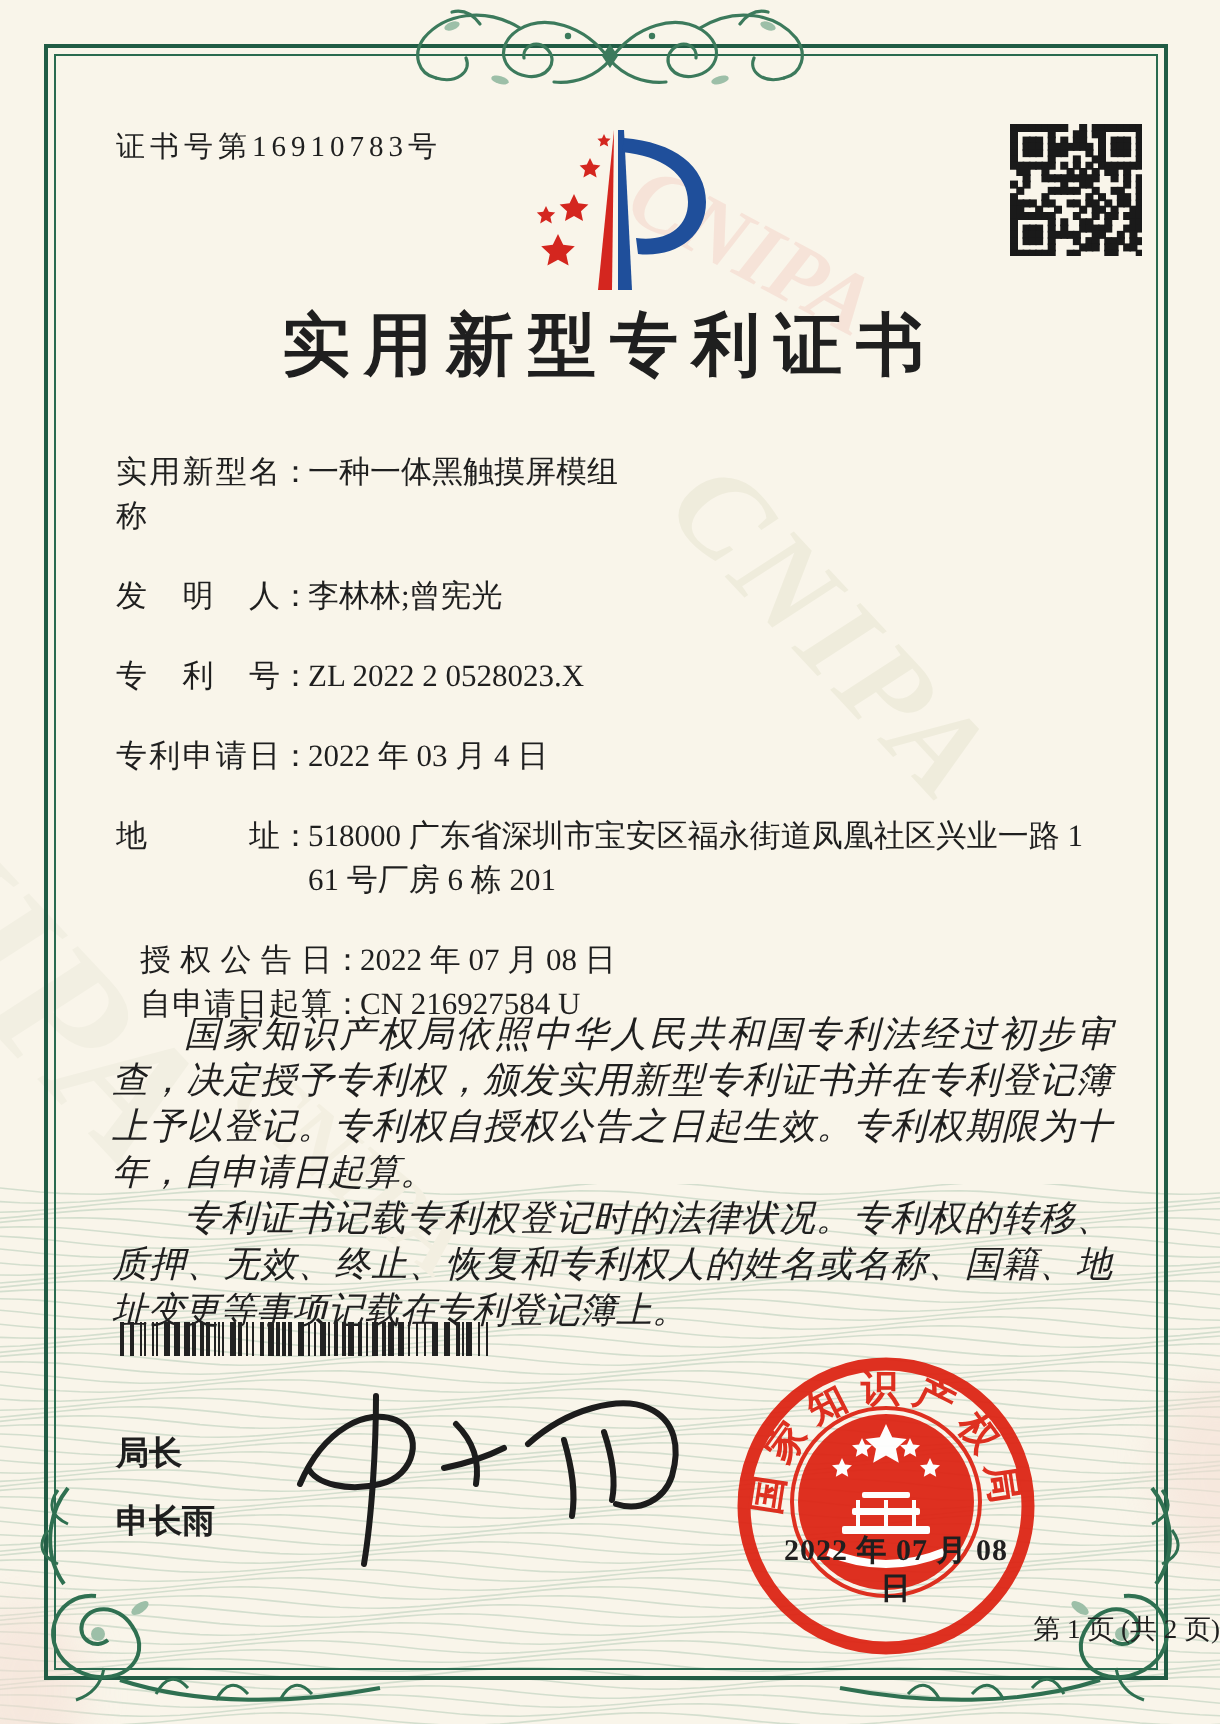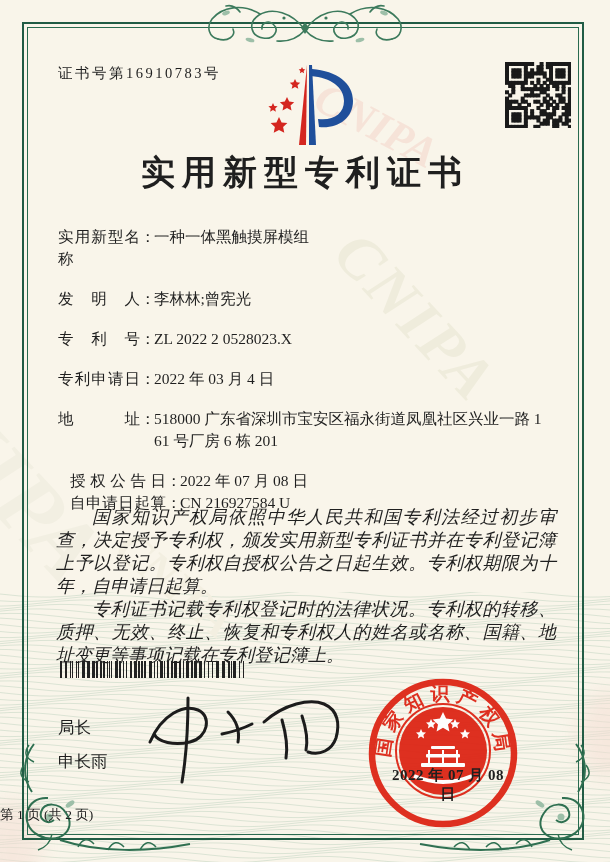--- a/index.html
+++ b/index.html
@@ -35,27 +35,27 @@
   .val{display:inline-block;vertical-align:top;max-width:398px;}
   .grp{display:inline-block;margin-left:12px;}
   .grp1{width:262px;}
   
   .paras{left:56px;top:506px;width:500px;z-index:4;font-size:18px;line-height:23px;
          font-style:italic;text-align:justify;}
   .paras p{margin:0;text-indent:2em;}
   
   #barcode{left:60px;top:661px;z-index:4;}
   
-  .director{left:58px;top:710px;z-index:4;font-family:"Liberation Sans","DejaVu Sans",sans-serif;font-weight:400;font-size:16.5px;line-height:34px;}
+  .director{left:58px;top:710px;z-index:4;font-family:"Liberation Sans","DejaVu Sans",sans-serif;font-weight:700;font-size:16.5px;line-height:34px;}
   #signature{left:122px;top:690px;z-index:4;}
   
   #seal{left:358px;top:668px;z-index:5;opacity:.94;}
   .sealdate{left:383px;top:766px;width:130px;text-align:center;z-index:6;font-size:15px;font-weight:700;letter-spacing:0.5px;}
   
-  .pageno{left:0;top:806px;width:610px;text-align:left;font-size:13.5px;z-index:4;}
+  .pageno{left:0;top:806px;width:610px;text-align:right;font-size:13.5px;z-index:4;}
 </style>
 </head>
 <body>
 
 <svg id="guilloche" class="abs" width="610" height="270">
     <path d="M0 2.0L10 3.0L20 4.0L30 4.7L40 5.0L50 5.1L60 4.7L70 4.1L80 3.2L90 2.1L100 1.1L110 0.1L120 -0.6L130 -1.0L140 -1.1L150 -0.8L160 -0.1L170 0.7L180 1.8L190 2.8L200 3.8L210 4.5L220 5.0L230 5.1L240 4.8L250 4.2L260 3.4L270 2.4L280 1.3L290 0.3L300 -0.5L310 -1.0L320 -1.1L330 -0.9L340 -0.3L350 0.5L360 1.5L370 2.6L380 3.6L390 4.4L400 4.9L410 5.1L420 4.9L430 4.4L440 3.6L450 2.6L460 1.5L470 0.5L480 -0.3L490 -0.9L500 -1.1L510 -1.0L520 -0.5L530 0.3L540 1.3L550 2.4L560 3.4L570 4.2L580 4.8L590 5.1L600 5.0L610 4.5" fill="none" stroke="#9fbfa8" stroke-opacity="0.42" stroke-width="0.8"></path>
     <path d="M0 8.8L10 9.4L20 9.6L30 9.4L40 9.0L50 8.2L60 7.2L70 6.1L80 5.1L90 4.3L100 3.7L110 3.4L120 3.5L130 4.0L140 4.7L150 5.7L160 6.8L170 7.8L180 8.7L190 9.3L200 9.6L210 9.5L220 9.1L230 8.4L240 7.4L250 6.4L260 5.3L270 4.4L280 3.8L290 3.4L300 3.5L310 3.8L320 4.5L330 5.5L340 6.5L350 7.6L360 8.5L370 9.2L380 9.5L390 9.6L400 9.2L410 8.5L420 7.6L430 6.6L440 5.5L450 4.6L460 3.9L470 3.5L480 3.4L490 3.7L500 4.4L510 5.3L520 6.3L530 7.3L540 8.3L550 9.1L560 9.5L570 9.6L580 9.3L590 8.7L600 7.9L610 6.8" fill="none" stroke="#9fbfa8" stroke-opacity="0.42" stroke-width="0.8"></path>
     <path d="M0 14.1L10 13.8L20 13.1L30 12.2L40 11.2L50 10.1L60 9.2L70 8.4L80 8.0L90 7.9L100 8.2L110 8.8L120 9.7L130 10.7L140 11.8L150 12.7L160 13.5L170 14.0L180 14.1L190 13.9L200 13.3L210 12.4L220 11.4L230 10.4L240 9.4L250 8.6L260 8.1L270 7.9L280 8.1L290 8.6L300 9.5L310 10.5L320 11.5L330 12.5L340 13.3L350 13.9L360 14.1L370 13.9L380 13.4L390 12.6L400 11.7L410 10.6L420 9.6L430 8.7L440 8.2L450 7.9L460 8.0L470 8.5L480 9.3L490 10.2L500 11.3L510 12.3L520 13.2L530 13.8L540 14.1L550 14.0L560 13.6L570 12.8L580 11.9L590 10.8L600 9.8L610 8.9" fill="none" stroke="#9fbfa8" stroke-opacity="0.42" stroke-width="0.8"></path>
     <path d="M0 17.2L10 16.3L20 15.2L30 14.2L40 13.3L50 12.7L60 12.4L70 12.5L80 12.9L90 13.7L100 14.6L110 15.7L120 16.7L130 17.6L140 18.3L150 18.6L160 18.5L170 18.1L180 17.4L190 16.5L200 15.4L210 14.4L220 13.5L230 12.8L240 12.4L250 12.4L260 12.8L270 13.5L280 14.4L290 15.4L300 16.5L310 17.4L320 18.1L330 18.5L340 18.6L350 18.2L360 17.6L370 16.7L380 15.7L390 14.6L400 13.7L410 12.9L420 12.5L430 12.4L440 12.7L450 13.3L460 14.2L470 15.2L480 16.3L490 17.2L500 18.0L510 18.5L520 18.6L530 18.3L540 17.8L550 16.9L560 15.9L570 14.8L580 13.9L590 13.1L600 12.6L610 12.4" fill="none" stroke="#9fbfa8" stroke-opacity="0.42" stroke-width="0.8"></path>
     <path d="M0 19.2L10 18.2L20 17.5L30 17.0L40 16.9L50 17.2L60 17.7L70 18.6L80 19.6L90 20.7L100 21.7L110 22.4L120 22.9L130 23.1L140 22.9L150 22.3L160 21.5L170 20.5L180 19.4L190 18.4L200 17.6L210 17.1L220 16.9L230 17.1L240 17.6L250 18.4L260 19.4L270 20.4L280 21.5L290 22.3L300 22.9L310 23.1L320 23.0L330 22.5L340 21.7L350 20.7L360 19.7L370 18.6L380 17.8L390 17.2L400 16.9L410 17.0L420 17.4L430 18.2L440 19.2L450 20.2L460 21.2L470 22.1L480 22.8L490 23.1L500 23.0L510 22.6L520 21.9L530 21.0L540 19.9L550 18.9L560 18.0L570 17.3L580 16.9L590 17.0L600 17.3L610 18.0" fill="none" stroke="#9fbfa8" stroke-opacity="0.42" stroke-width="0.8"></path>

